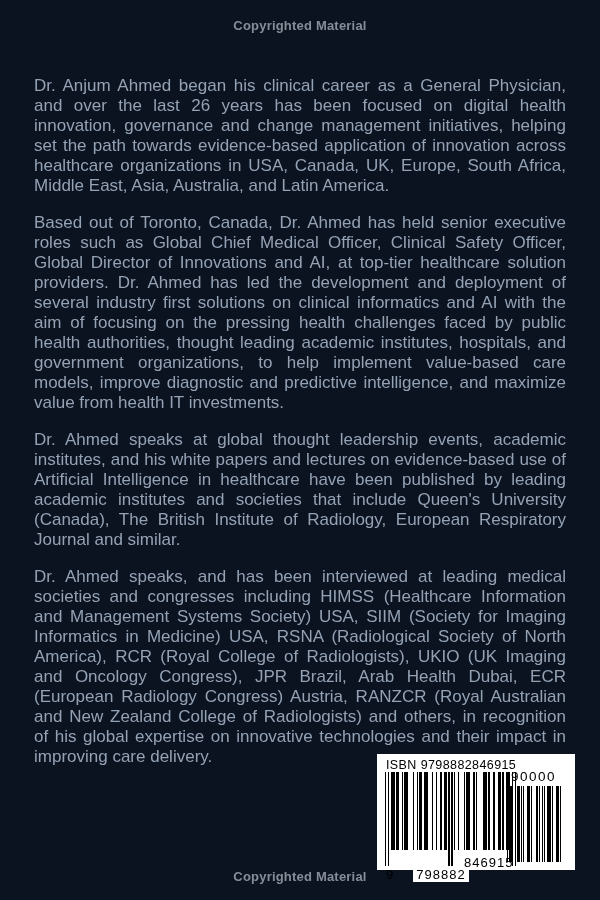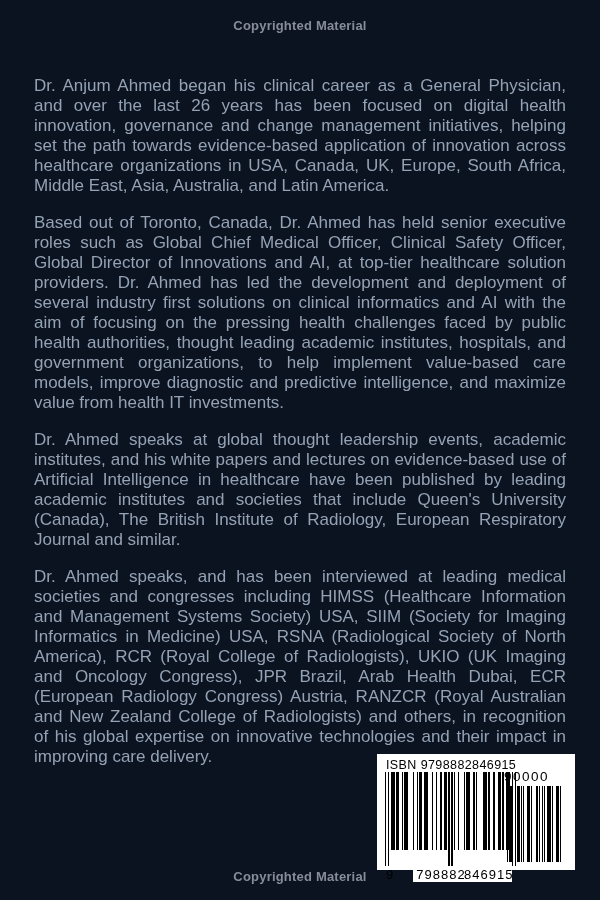--- a/index.html
+++ b/index.html
@@ -58,25 +58,25 @@
     color:#000;
     font-size:13px;
     letter-spacing:1px;
     text-align:center;
     background:#ffffff;
     line-height:14px;
     white-space:nowrap;
   }
   .digit-left{left:-1px;top:96px;width:12px;background:transparent;}
   .digit-g1{left:28px;top:96px;width:56px;}
-  .digit-g2{left:79px;top:96px;width:48px;text-align:center;}
+  .digit-g2{left:79px;top:84px;width:48px;text-align:center;}
   .addon-value{
     position:absolute;left:127px;top:15px;width:59px;
     color:#000;font-size:13.5px;letter-spacing:1.5px;
-    text-align:left;line-height:15px;
+    text-align:center;line-height:15px;
   }
 </style>
 </head>
 <body>
 
 <div class="page">
 
   <div class="copyright top">Copyrighted Material</div>
 
   <div class="bio">

